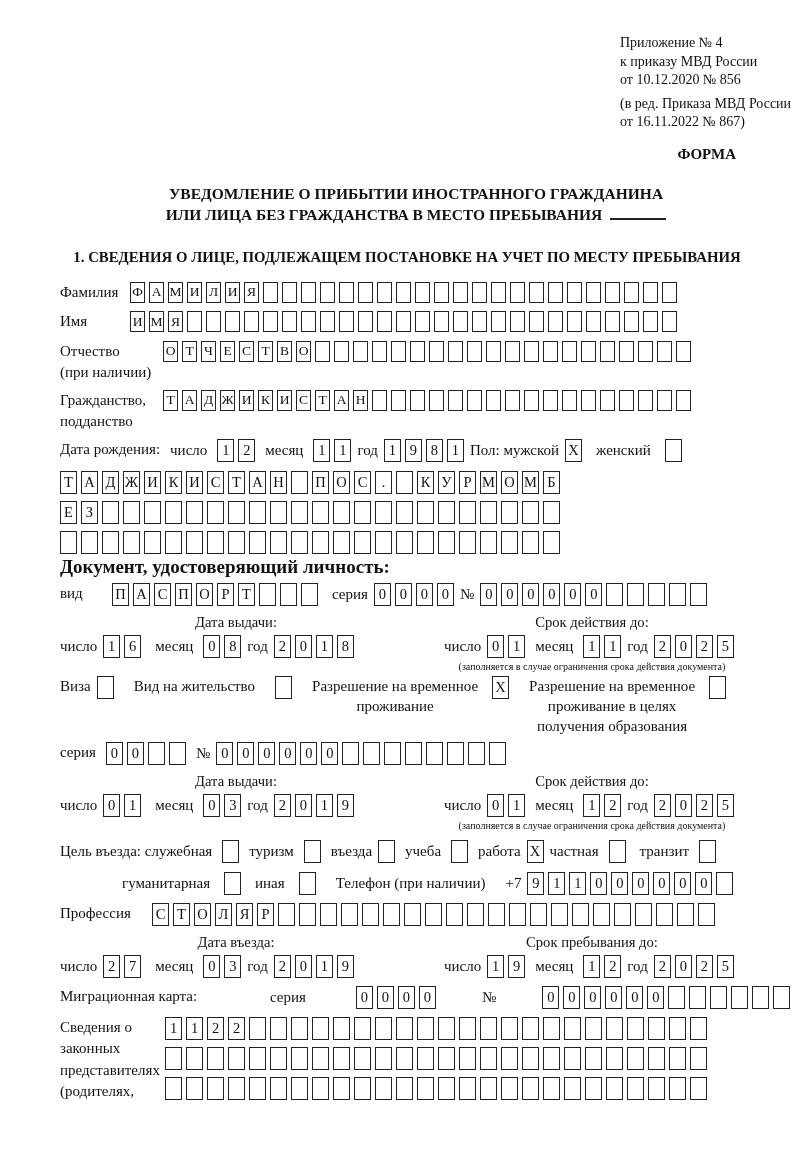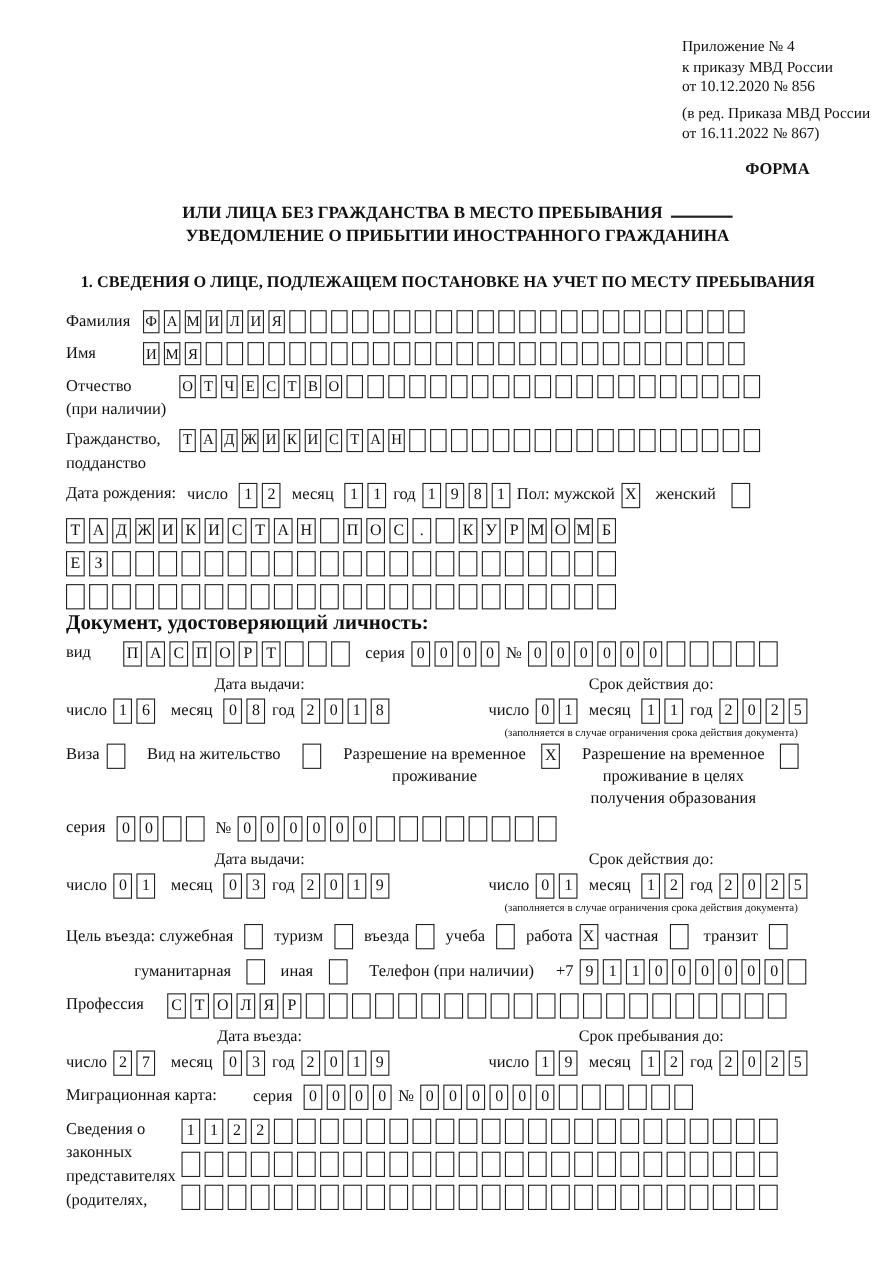--- a/index.html
+++ b/index.html
@@ -67,24 +67,24 @@
   <div class="hdr">
     <div>Приложение № 4</div>
     <div>к приказу МВД России</div>
     <div>от 10.12.2020 № 856</div>
     <div class="sub">(в ред. Приказа МВД России</div>
     <div>от 16.11.2022 № 867)</div>
   </div>
   <div class="forma">ФОРМА</div>
 
   <div class="title">
+    <div>УВЕДОМЛЕНИЕ О ПРИБЫТИИ ИНОСТРАННОГО ГРАЖДАНИНА</div>
     <div>
       <span>ИЛИ ЛИЦА БЕЗ ГРАЖДАНСТВА В МЕСТО ПРЕБЫВАНИЯ</span><span class="uline"></span>
     </div>
-    <div>УВЕДОМЛЕНИЕ О ПРИБЫТИИ ИНОСТРАННОГО ГРАЖДАНИНА</div>
   </div>
 
   <div class="sec-head">1. СВЕДЕНИЯ О ЛИЦЕ, ПОДЛЕЖАЩЕМ ПОСТАНОВКЕ НА УЧЕТ ПО МЕСТУ ПРЕБЫВАНИЯ</div>
 
   <div class="row" style="margin-top:16px;">
     <span class="lbl w1">Фамилия</span>
     <span class="cells">
         <span class="cell">Ф</span>
         <span class="cell">А</span>
         <span class="cell">М</span>
@@ -656,21 +656,21 @@
         <span class="cells big ml6">
             <span class="cell">2</span>
             <span class="cell">0</span>
             <span class="cell">2</span>
             <span class="cell">5</span>
           </span>
       </div>
     </div>
   </div>
 
-  <div class="row" style="margin-top:8px;">
+  <div class="row" style="margin-top:8px;gap:40px;">
     <span class="lbl" style="width:170px;">Миграционная карта:</span>
     <span>серия</span>
     <span class="cells big ml10">
         <span class="cell">0</span>
         <span class="cell">0</span>
         <span class="cell">0</span>
         <span class="cell">0</span>
       </span>
     <span class="ml6">№</span>
     <span class="cells big ml6">

